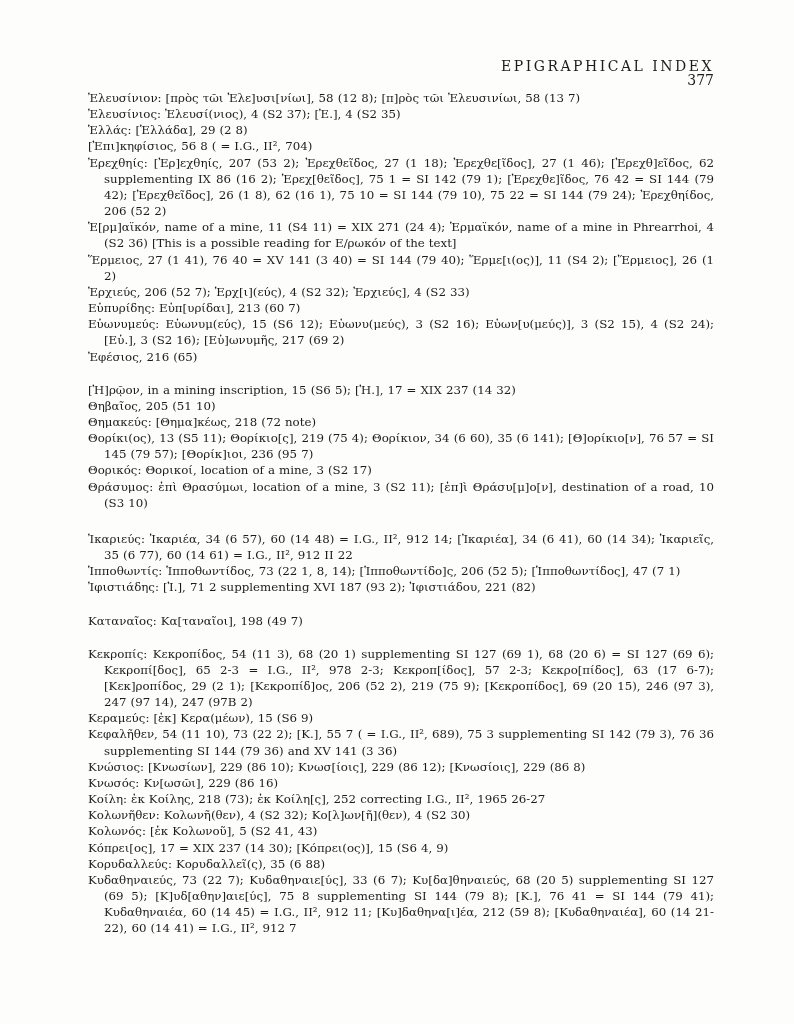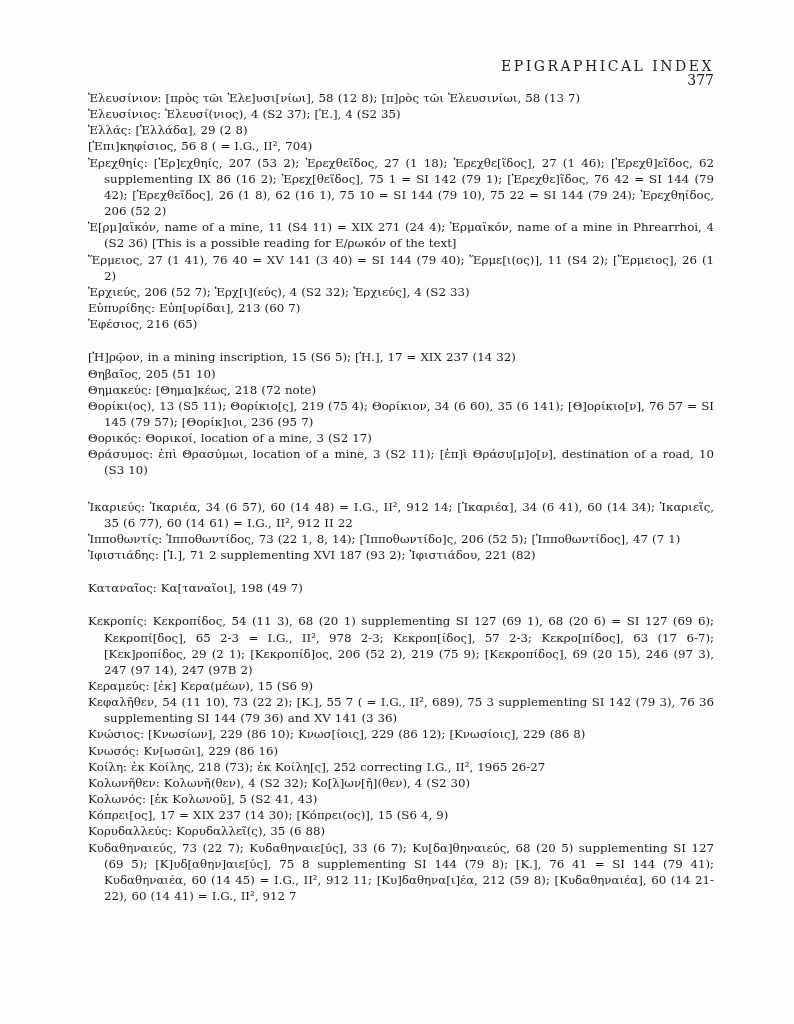--- a/index.html
+++ b/index.html
@@ -68,20 +68,21 @@
     <div class="column">
         <p class="entry">Ἐλευσίνιον: [πρὸς τῶι Ἐλε]υσι[νίωι], 58 (12 8); [π]ρὸς τῶι Ἐλευσινίωι, 58 (13 7)</p>
         <p class="entry">Ἐλευσίνιος: Ἐλευσί(νιος), 4 (S2 37); [Ἐ.], 4 (S2 35)</p>
         <p class="entry">Ἑλλάς: [Ἑλλάδα], 29 (2 8)</p>
         <p class="entry">[Ἐπι]κηφίσιος, 56 8 ( = I.G., II², 704)</p>
         <p class="entry">Ἐρεχθηίς: [Ἐρ]εχθηίς, 207 (53 2); Ἐρεχθεῖδος, 27 (1 18); Ἐρεχθε[ῖδος], 27 (1 46); [Ἐρεχθ]εῖδος, 62 supplementing IX 86 (16 2); Ἐρεχ[θεῖδος], 75 1 = SI 142 (79 1); [Ἐρεχθε]ῖδος, 76 42 = SI 144 (79 42); [Ἐρεχθεῖδος], 26 (1 8), 62 (16 1), 75 10 = SI 144 (79 10), 75 22 = SI 144 (79 24); Ἐρεχθηίδος, 206 (52 2)</p>
         <p class="entry">Ἑ[ρμ]αϊκόν, name of a mine, 11 (S4 11) = XIX 271 (24 4); Ἑρμαϊκόν, name of a mine in Phrearrhoi, 4 (S2 36) [This is a possible reading for Ε/ρωκόν of the text]</p>
         <p class="entry">Ἕρμειος, 27 (1 41), 76 40 = XV 141 (3 40) = SI 144 (79 40); Ἕρμε[ι(ος)], 11 (S4 2); [Ἕρμειος], 26 (1 2)</p>
         <p class="entry">Ἐρχιεύς, 206 (52 7); Ἐρχ[ι](εύς), 4 (S2 32); Ἐρχιεύς], 4 (S2 33)</p>
         <p class="entry">Εὐπυρίδης: Εὐπ[υρίδαι], 213 (60 7)</p>
+        <p class="entry">Εὐωνυμεύς: Εὐωνυμ(εύς), 15 (S6 12); Εὐωνυ(μεύς), 3 (S2 16); Εὐων[υ(μεύς)], 3 (S2 15), 4 (S2 24); [Εὐ.], 3 (S2 16); [Εὐ]ωνυμῆς, 217 (69 2)</p>
         <p class="entry">Ἐφέσιος, 216 (65)</p>
         <p class="entry gap">[Ἡ]ρῷον, in a mining inscription, 15 (S6 5); [Ἡ.], 17 = XIX 237 (14 32)</p>
         <p class="entry">Θηβαῖος, 205 (51 10)</p>
         <p class="entry">Θημακεύς: [Θημα]κέως, 218 (72 note)</p>
         <p class="entry">Θορίκι(ος), 13 (S5 11); Θορίκιο[ς], 219 (75 4); Θορίκιον, 34 (6 60), 35 (6 141); [Θ]ορίκιο[ν], 76 57 = SI 145 (79 57); [Θορίκ]ιοι, 236 (95 7)</p>
         <p class="entry">Θορικός: Θορικοί, location of a mine, 3 (S2 17)</p>
         <p class="entry">Θράσυμος: ἐπὶ Θρασύμωι, location of a mine, 3 (S2 11); [ἐπ]ὶ Θράσυ[μ]ο[ν], destination of a road, 10 (S3 10)</p>
       </div>
     <div class="column">
         <p class="entry">Ἰκαριεύς: Ἰκαριέα, 34 (6 57), 60 (14 48) = I.G., II², 912 14; [Ἰκαριέα], 34 (6 41), 60 (14 34); Ἰκαριεῖς, 35 (6 77), 60 (14 61) = I.G., II², 912 II 22</p>

